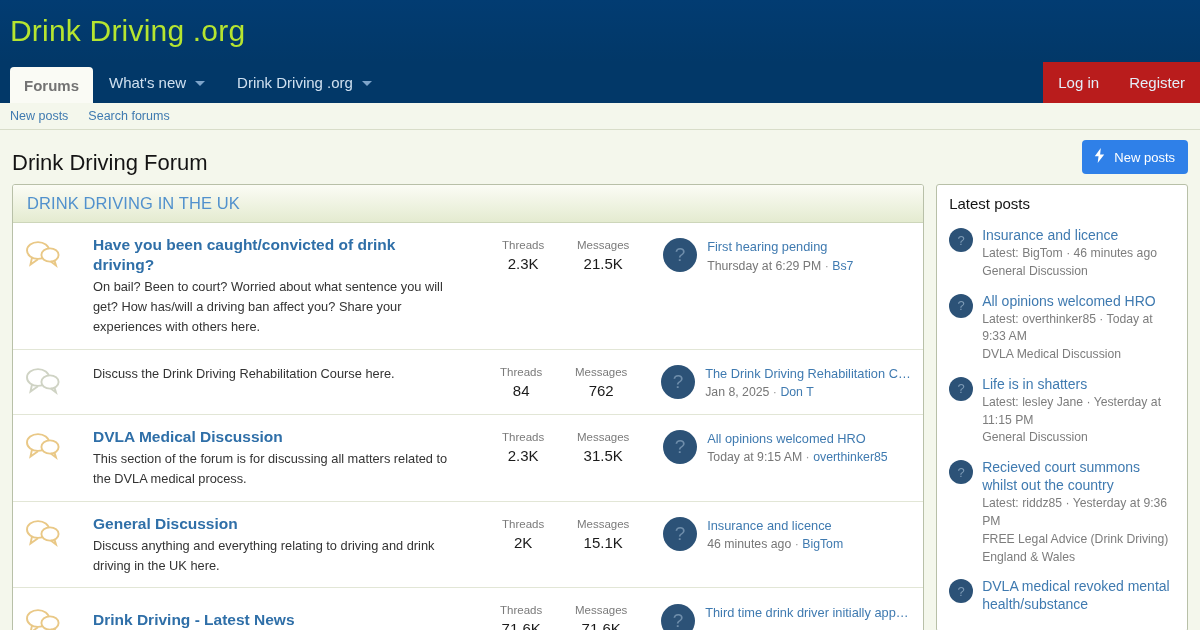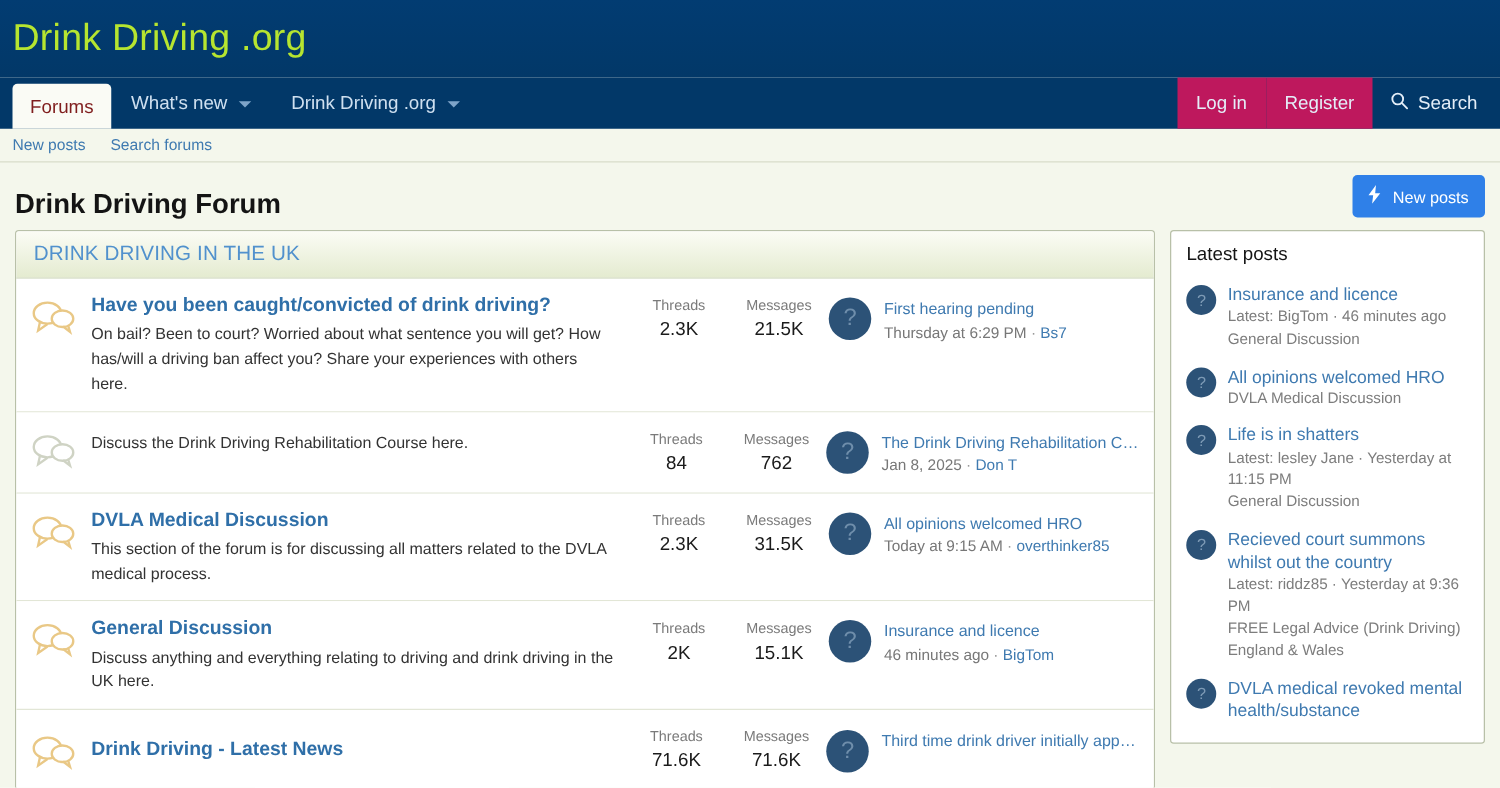--- a/index.html
+++ b/index.html
@@ -40,41 +40,41 @@
   .nav-tab {
     display: flex; align-items: center;
     padding: 0 16px;
     font-size: 15px;
     color: #cfe0f0;
     white-space: nowrap;
     cursor: pointer;
   }
   .nav-tab.active {
     background: #fafbf5;
-    color: #7f1d1d;
-    font-weight: normal;
+    color: #737373;
+    font-weight: bold;
     border-radius: 4px 4px 0 0;
     margin: 5px 0 0 10px;
     padding: 0 14px;
   }
   .caret {
     display: inline-block;
     width: 0; height: 0;
     border-left: 5px solid transparent;
     border-right: 5px solid transparent;
     border-top: 5px solid #7ea4c9;
     margin-left: 9px;
     position: relative; top: 1px;
   }
   .nav-right {
     margin-left: auto;
     display: flex; align-items: stretch;
   }
   .nav-right .nav-tab { padding: 0 15px; color: #e4eef8; }
-  .nav-right .nav-tab.is-hover { background: #be185d; }
+  .nav-right .nav-tab.is-hover { background: #b91c1c; }
   .search-item { display: flex; align-items: center; gap: 7px; padding: 0 18px 0 14px; color:#e4eef8; font-size:15px; cursor:pointer;}
 
   
   .subnav {
     background: #f4f7ec;
     height: 27px;
     display: flex;
     align-items: center;
     gap: 20px;
     padding: 0 10px;
@@ -82,21 +82,21 @@
   }
   .subnav a { font-size: 12.5px; color: #3f7ab0; text-decoration: none; cursor: pointer; }
 
   
   .title-row {
     height: 54px;
     display: flex; align-items: center;
     padding: 0 12px;
     position: relative;
   }
-  .page-title { font-size: 22px; font-weight: 700; color: #141414; margin-top: 11px; }
+  .page-title { font-size: 22px; font-weight: 400; color: #141414; margin-top: 11px; }
   .btn-newposts {
     margin-left: auto;
     background: #2f80e8;
     color: #fff;
     font-size: 13px;
     border-radius: 4px;
     padding: 8px 13px 8px 11px;
     display: flex; align-items: center; gap: 8px;
     cursor: pointer;
     border: none;
@@ -133,20 +133,21 @@
     letter-spacing: .1px;
   }
 
   .forum-row {
     display: flex;
     align-items: flex-start;
     padding: 12px 10px 12px 12px;
     border-bottom: 1px solid #e2e6d6;
     background: #fff;
     min-height: 60px;
+    gap: 20px;
   }
   .forum-row:last-child { border-bottom: none; }
 
   .f-icon { width: 48px; flex: 0 0 48px; padding-top: 4px; }
   .f-icon svg { display: block; }
 
   .f-main { flex: 1 1 auto; padding-right: 12px; min-width: 0; }
   .f-title {
     font-size: 15.5px;
     font-weight: bold;
@@ -230,29 +231,20 @@
       <span class="caret"></span>
     </div>
   </div>
 
   <div class="nav-right">
     <div class="nav-tab is-hover">
       <span>Log in</span>
     </div>
     <div class="nav-tab is-hover">
       <span>Register</span>
-    </div>
-    <div class="search-item">
-      <span>
-        <svg width="15" height="15" viewBox="0 0 16 16" fill="none" stroke="#e4eef8" stroke-width="1.6">
-          <circle cx="6.6" cy="6.6" r="4.6"></circle>
-          <line x1="10.2" y1="10.2" x2="14.6" y2="14.6" stroke-linecap="round"></line>
-        </svg>
-      </span>
-      <span>Search</span>
     </div>
   </div>
 </div>
 
 <div class="subnav">
   <a>New posts</a>
   <a>Search forums</a>
 </div>
 
 <div class="title-row">
@@ -462,20 +454,21 @@
           <div class="lp-title">Insurance and licence</div>
           <div class="lp-meta">Latest: BigTom · 46 minutes ago</div>
           <div class="lp-forum">General Discussion</div>
         </div>
       </div>
 
       <div class="lp-item">
         <div class="lp-avatar">?</div>
         <div class="lp-body">
           <div class="lp-title">All opinions welcomed HRO</div>
+          <div class="lp-meta">Latest: overthinker85 · Today at 9:33 AM</div>
           <div class="lp-forum">DVLA Medical Discussion</div>
         </div>
       </div>
 
       <div class="lp-item">
         <div class="lp-avatar">?</div>
         <div class="lp-body">
           <div class="lp-title">Life is in shatters</div>
           <div class="lp-meta">Latest: lesley Jane · Yesterday at 11:15 PM</div>
           <div class="lp-forum">General Discussion</div>

